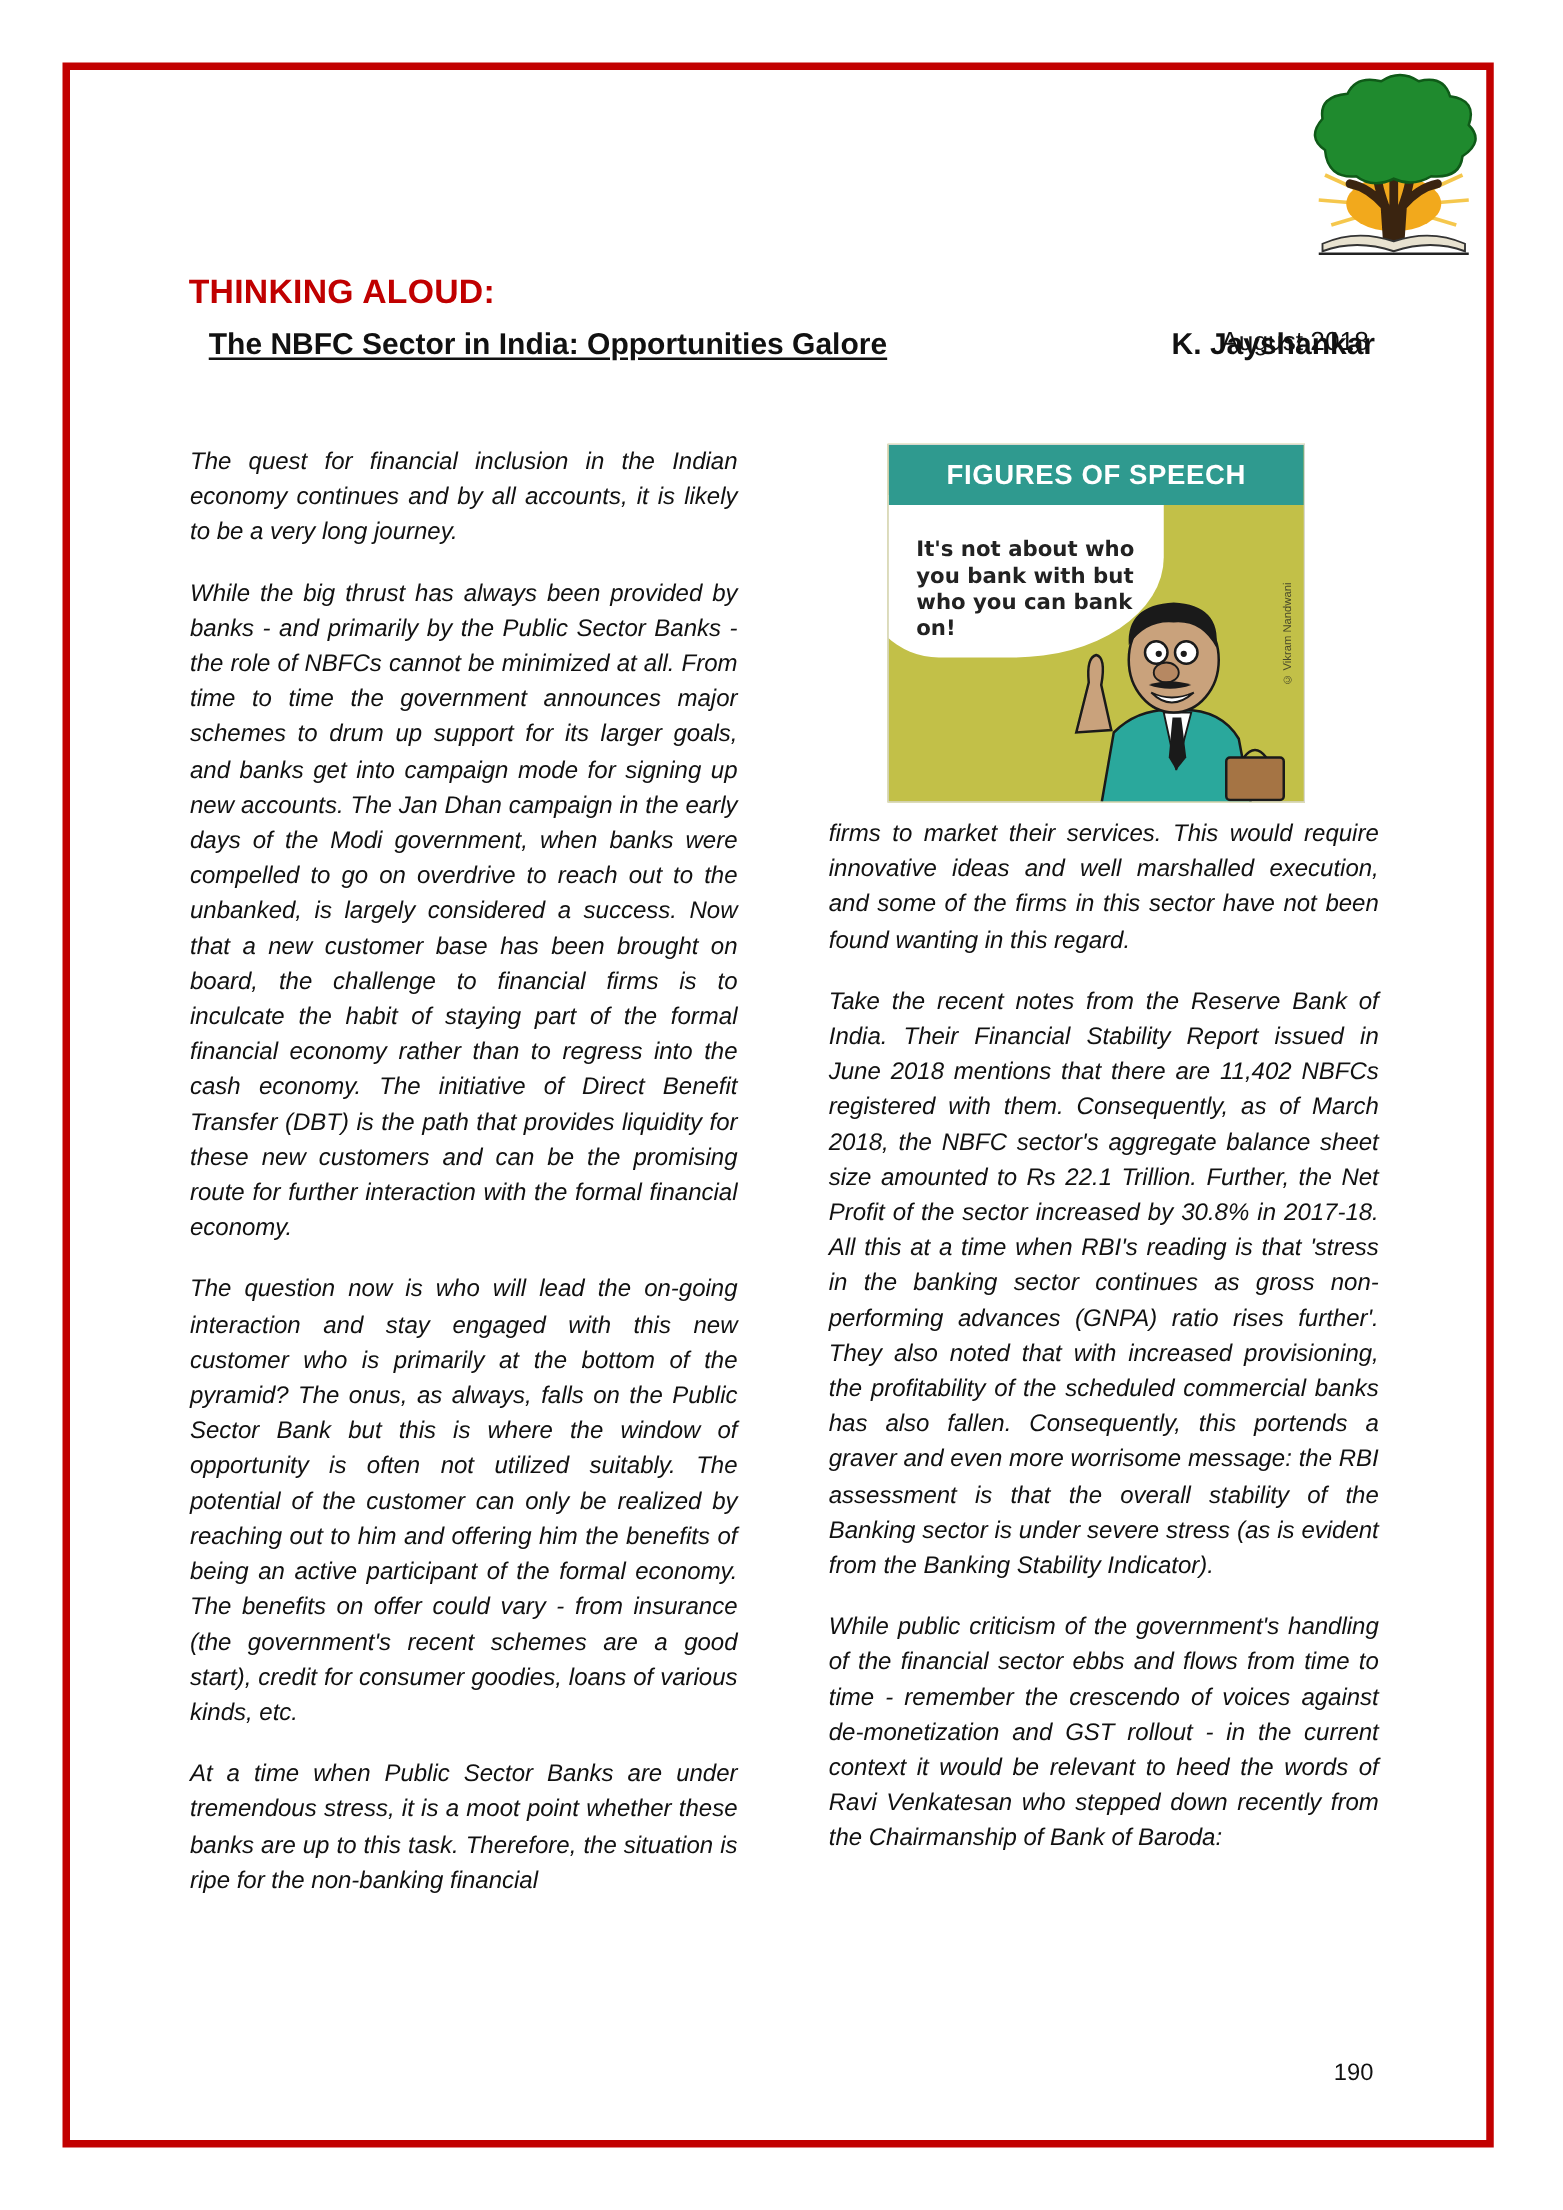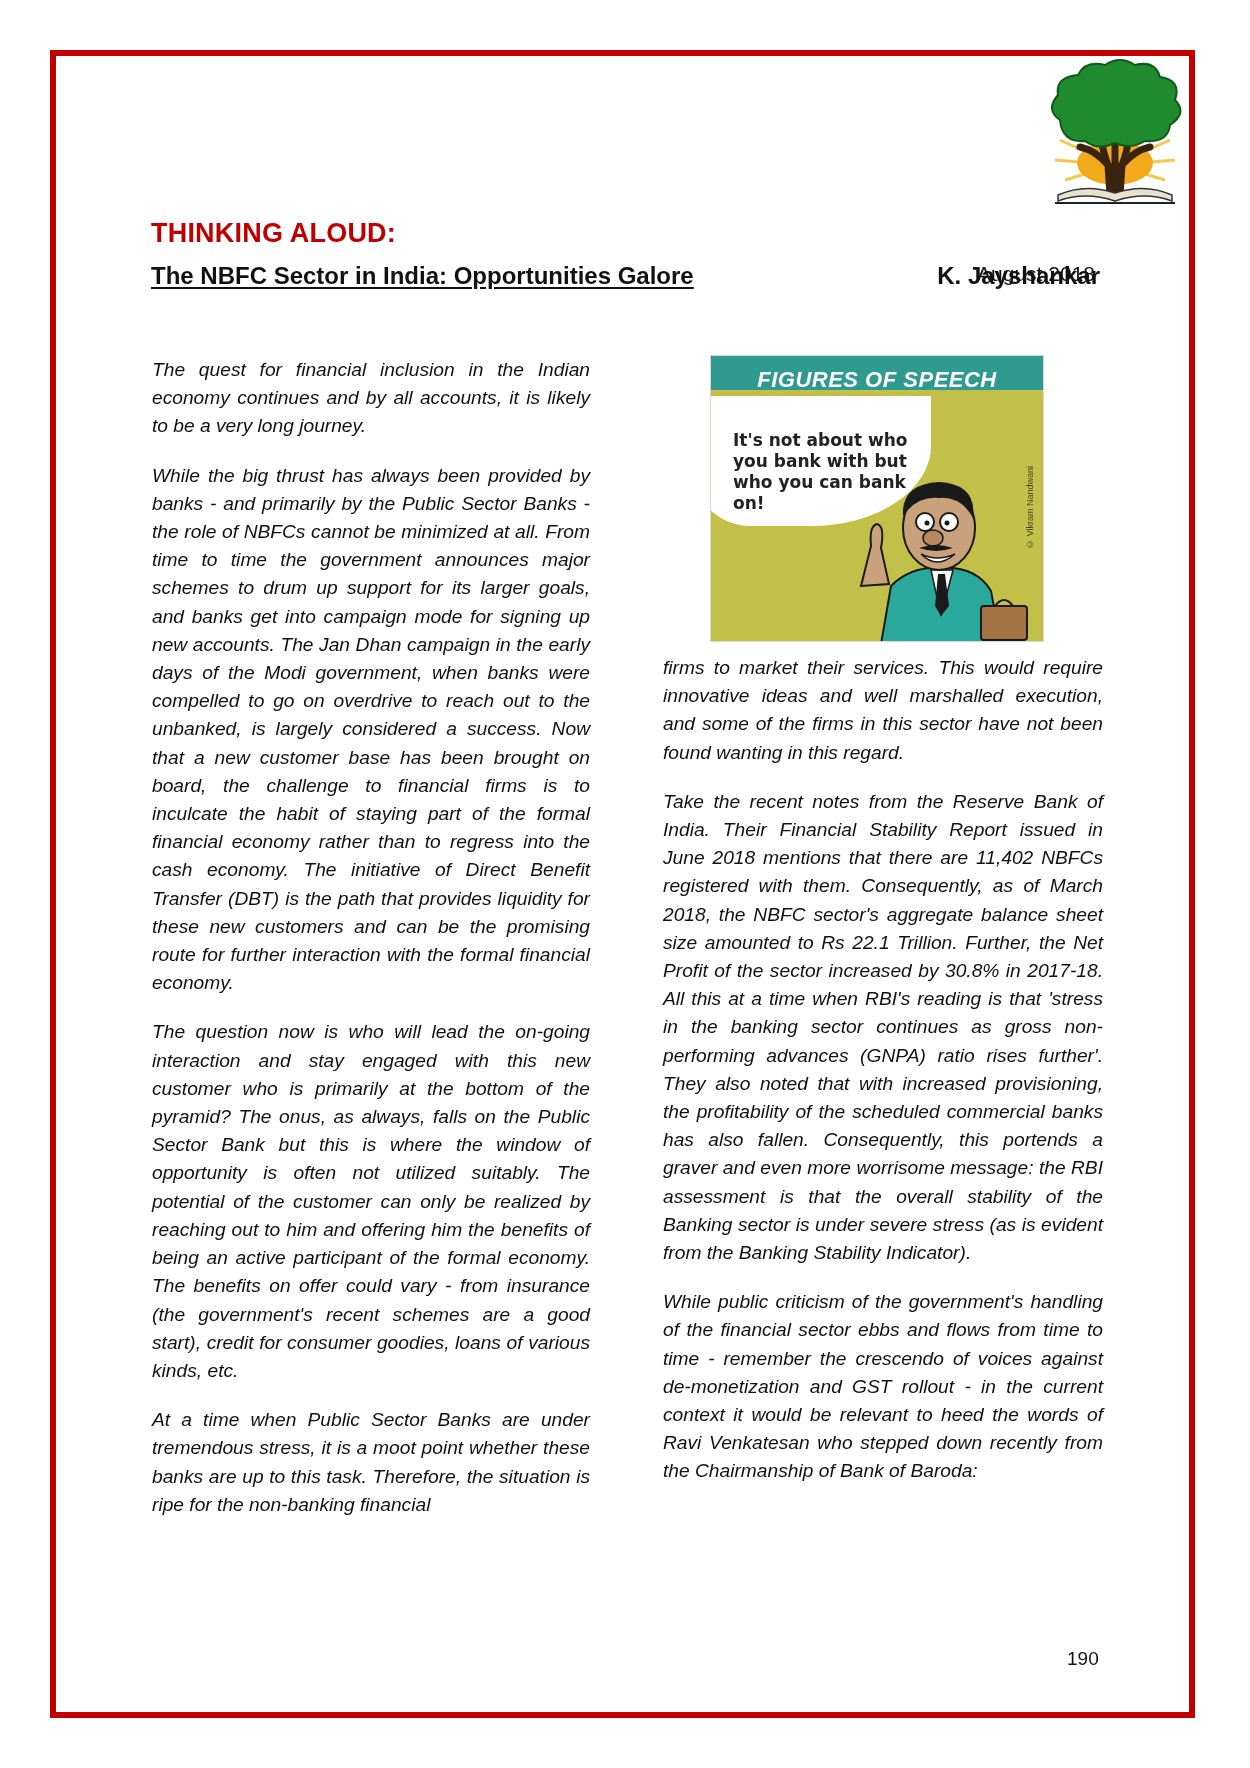--- a/index.html
+++ b/index.html
@@ -4,32 +4,32 @@
 <style>
   html, body { margin: 0; padding: 0; background: #ffffff; }
   body { width: 1250px; height: 1768px; position: relative; overflow: hidden;
          font-family: "Liberation Sans", "DejaVu Sans", sans-serif; color: #111; }
   .frame { position: absolute; left: 50px; top: 50px; width: 1133px; height: 1656px;
            border: 6px solid #c20000; box-sizing: content-box; }
   .logo { position: absolute; left: 1040px; top: 55px; width: 150px; height: 152px; }
   .kicker { position: absolute; left: 151px; top: 218px; font-size: 27px; font-weight: bold;
             color: #c00000; letter-spacing: 0.2px; }
   .date { position: absolute; right: 155px; top: 226px; font-size: 21px; font-weight: normal; margin-top: 36px; }
-  .title { position: absolute; left: 151px; top: 262px; font-size: 24px; font-weight: bold;
+  .title { position: absolute; left: 167px; top: 262px; font-size: 24px; font-weight: bold;
            text-decoration: underline; text-underline-offset: 3px; }
   .author { position: absolute; right: 150px; top: 262px; font-size: 24px; font-weight: bold; }
   .col { position: absolute; font-size: 19.2px; line-height: 28.2px; text-align: justify; }
   .col p { margin: 0 0 21px 0; font-style: italic; }
   .col-left { left: 152px; top: 356px; width: 438px; }
   .col-right { left: 663px; top: 654px; width: 440px; }
   .cartoon { position: absolute; left: 710px; top: 355px; width: 334px; height: 287px;
              background: #c2c048; overflow: hidden; border: 1px solid #d8d8d0; box-sizing: border-box; }
-  .cartoon-header { position: absolute; left: 0; top: 0; width: 100%; height: 34px; background: #2f9a8f;
+  .cartoon-header { position: absolute; left: 0; top: 0; width: 100%; height: 48px; background: #2f9a8f;
                     color: #ffffff; font-weight: bold; font-size: 22px; text-align: center; line-height: 48px;
-                    letter-spacing: 0.5px; font-style: italic; }
+                    letter-spacing: 0.5px; }
   .bubble { position: absolute; left: -20px; top: 40px; width: 240px; height: 130px; background: #ffffff;
             border-radius: 0 0 120px 60px / 0 0 80px 60px; }
   .bubble-text { position: absolute; left: 22px; top: 60px; width: 200px; font-size: 17px; line-height: 21px;
                  font-weight: bold; color: #222; font-family: "DejaVu Sans", sans-serif; margin-top: 14px; }
   .credit { position: absolute; right: 8px; top: 110px; font-size: 9px; color: #4a4a2a;
             writing-mode: vertical-rl; transform: rotate(180deg); }
   .man { position: absolute; left: 130px; top: 110px; width: 200px; height: 178px; }
   .page-number { position: absolute; left: 1067px; top: 1648px; font-size: 19px; }
 </style>
 </head>

